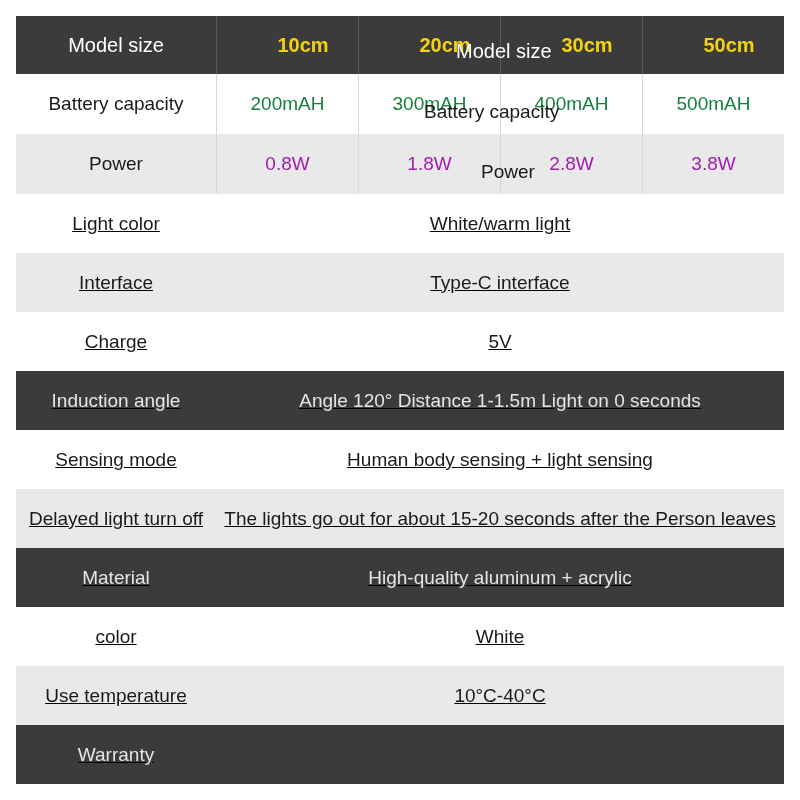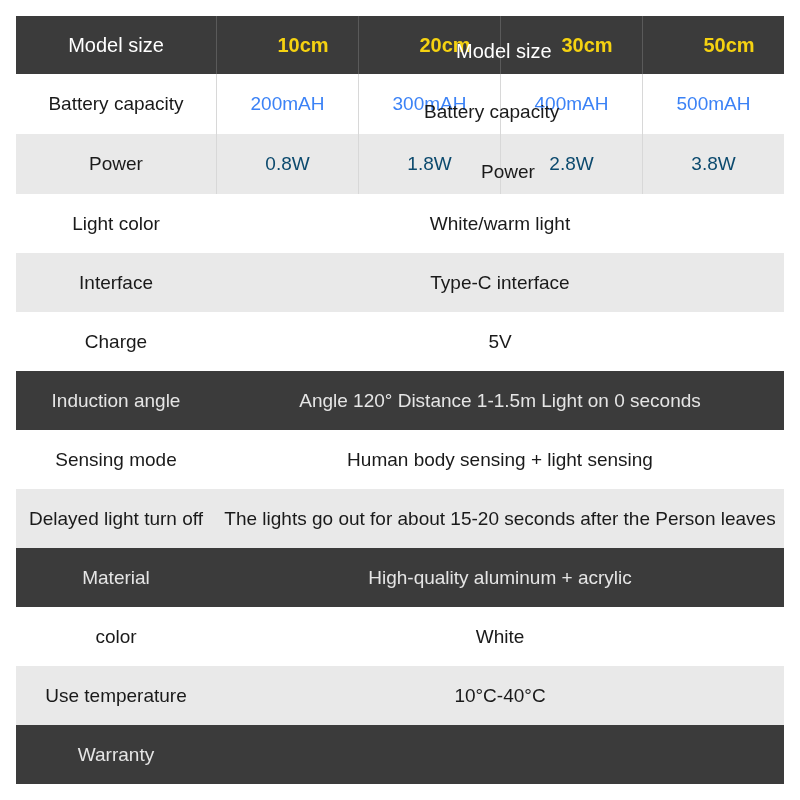--- a/index.html
+++ b/index.html
@@ -61,28 +61,28 @@
     font-size: 20px;
   }
   .row.header .cell.val {
     color: #f5d211;
     font-size: 20px;
     font-weight: bold;
     padding-left: 37px;
   }
   .h-head { height: 58px; }
   .h-std  { height: 60px; }
-  .h-sm   { height: 59px; }
+  .h-sm   { height: 59px; text-decoration: underline; }
 
   .cell.val.sub {
-    color: #3b82f6;
+    color: #15803d;
     font-size: 19px;
   }
   .row.grey .cell.val.sub {
-    color: #0c4a6e;
+    color: #a21caf;
   }
   .sep-col {
     border-left: 1px solid #d8d8d8;
   }
   .row.dark .sep-col {
     border-left: 1px solid #5a5a5a;
   }
   
   .ghost-layer {
     position: absolute;

